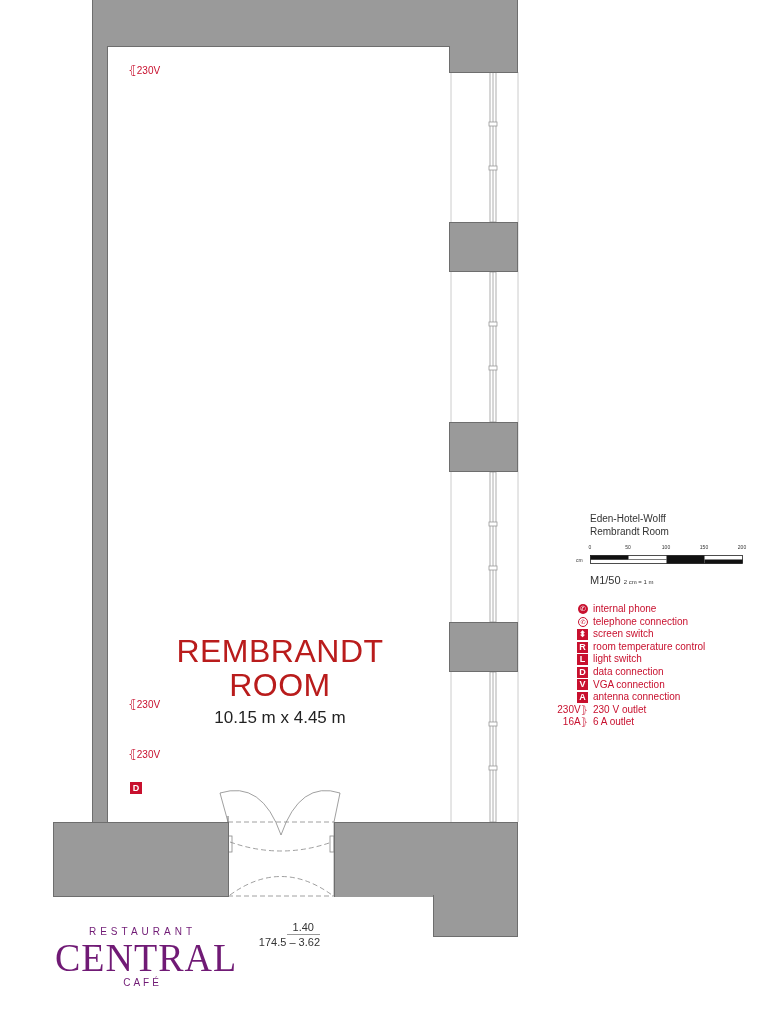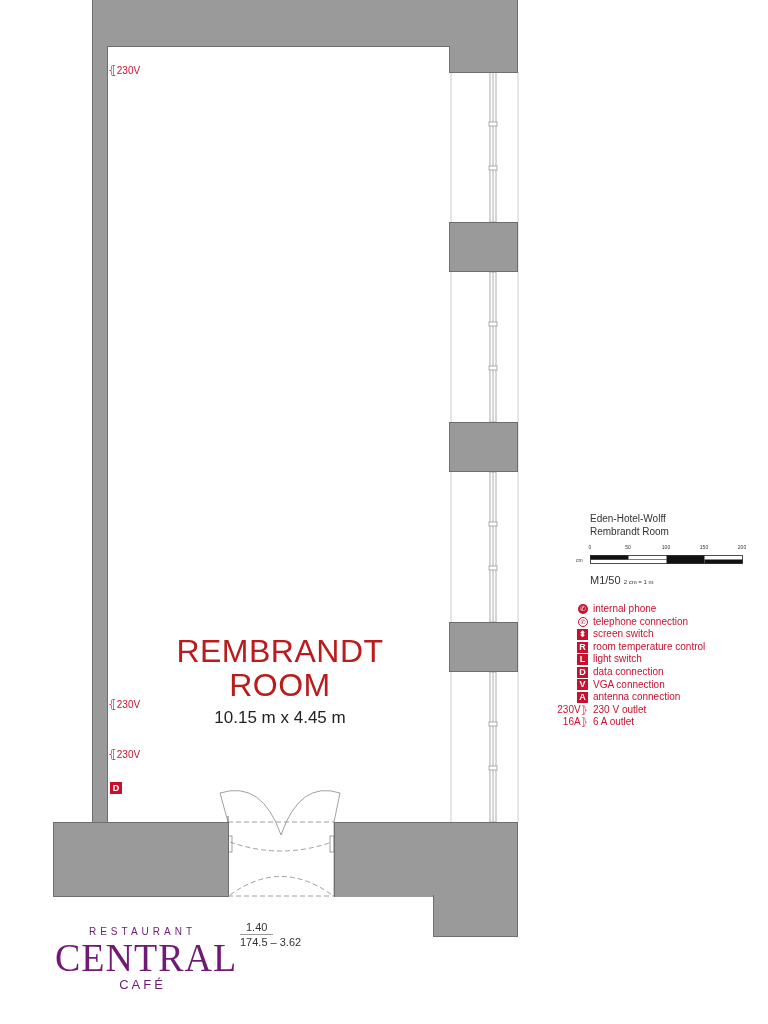--- a/index.html
+++ b/index.html
@@ -1,20 +1,20 @@
 <!DOCTYPE html>
 <html><head>
 <meta charset="utf-8">
 <style>
   html, body { margin: 0; padding: 0; background: #ffffff; }
   body { width: 768px; height: 1024px; position: relative; overflow: hidden;
          font-family: "Liberation Sans", "DejaVu Sans", sans-serif; }
   .wall { position: absolute; background: #9a9a9a; box-sizing: border-box; border: 1px solid #6e6e6e; }
   .plan-svg { position: absolute; left: 0; top: 0; }
-  .outlet { position: absolute; color: #c8102e; font-size: 10px; line-height: 12px; white-space: nowrap; }
+  .outlet { position: absolute; color: #c8102e; font-size: 10px; line-height: 12px; white-space: nowrap; padding-left: 20px; }
   .outlet .brk { font-size: 12px; margin-right: 0px; }
   .badge { display: inline-block; width: 11px; height: 11px; background: #c8102e; color: #fff;
            font-size: 9px; line-height: 11px; text-align: center; font-weight: bold; }
   .room-title { position: absolute; left: 150px; width: 260px; text-align: center; color: #b91c1c;
                 font-size: 32px; letter-spacing: 0.5px; line-height: 34px; font-weight: normal; }
   .room-dim { position: absolute; left: 150px; width: 260px; top: 708px; text-align: center;
               color: #222; font-size: 17px; }
   .info { position: absolute; left: 590px; top: 512px; color: #333; font-size: 10px; line-height: 13px; }
   .scale-bar { position: absolute; left: 590px; top: 555px; }
   .scale-labels { position: absolute; left: 590px; top: 544px; width: 154px; height: 8px; font-size: 5px; color: #333; }
@@ -23,27 +23,27 @@
   .scale-text { position: absolute; left: 590px; top: 574px; font-size: 11px; color: #333; }
   .scale-text small { font-size: 6px; }
   .legend { position: absolute; left: 574px; top: 603px; color: #c8102e; font-size: 10px; line-height: 12.6px; }
   .legend-item { display: flex; align-items: center; height: 12.6px; }
   .legend-icon { width: 14px; display: inline-flex; justify-content: flex-end; margin-right: 5px; }
   .legend-icon.wide { width: 34px; margin-left: -20px; }
   .legend-ico-circle { width: 10px; height: 10px; border-radius: 50%; background: #c8102e; color: #fff;
                        font-size: 7px; line-height: 10px; text-align: center; }
   .legend-ico-ring { width: 8px; height: 8px; border-radius: 50%; border: 1px solid #c8102e; color: #c8102e;
                      font-size: 6px; line-height: 8px; text-align: center; }
-  .door-dim { position: absolute; left: 240px; top: 921px; width: 80px; text-align: left; font-size: 11px; color: #333; }
+  .door-dim { position: absolute; left: 240px; top: 921px; width: 80px; text-align: right; font-size: 11px; color: #333; }
   .door-dim .num { border-bottom: 1px solid #999; display: inline-block; padding: 0 6px; line-height: 13px; }
   .door-dim .den { line-height: 14px; }
   .logo { position: absolute; left: 55px; top: 926px; width: 175px; text-align: center; color: #701a75; }
   .logo .top { font-size: 10px; letter-spacing: 4px; font-family: "Liberation Sans", sans-serif; }
   .logo .main { font-size: 38px; letter-spacing: 1px; font-family: "Liberation Serif", "DejaVu Serif", serif; line-height: 40px; transform: scaleY(1.05); }
-  .logo .bottom { font-size: 13px; letter-spacing: 3px; text-align: center; }
+  .logo .bottom { font-size: 10px; letter-spacing: 3px; text-align: center; }
 </style>
 </head>
 <body>
 
 <svg class="plan-svg" width="768" height="1024" viewBox="0 0 768 1024">
 
   <line x1="451" y1="72" x2="451" y2="822" stroke="#cccccc" stroke-width="1"></line>
   <line x1="518" y1="72" x2="518" y2="822" stroke="#cccccc" stroke-width="1"></line>
 
   <g stroke="#999" stroke-width="0.8" fill="#fff">

